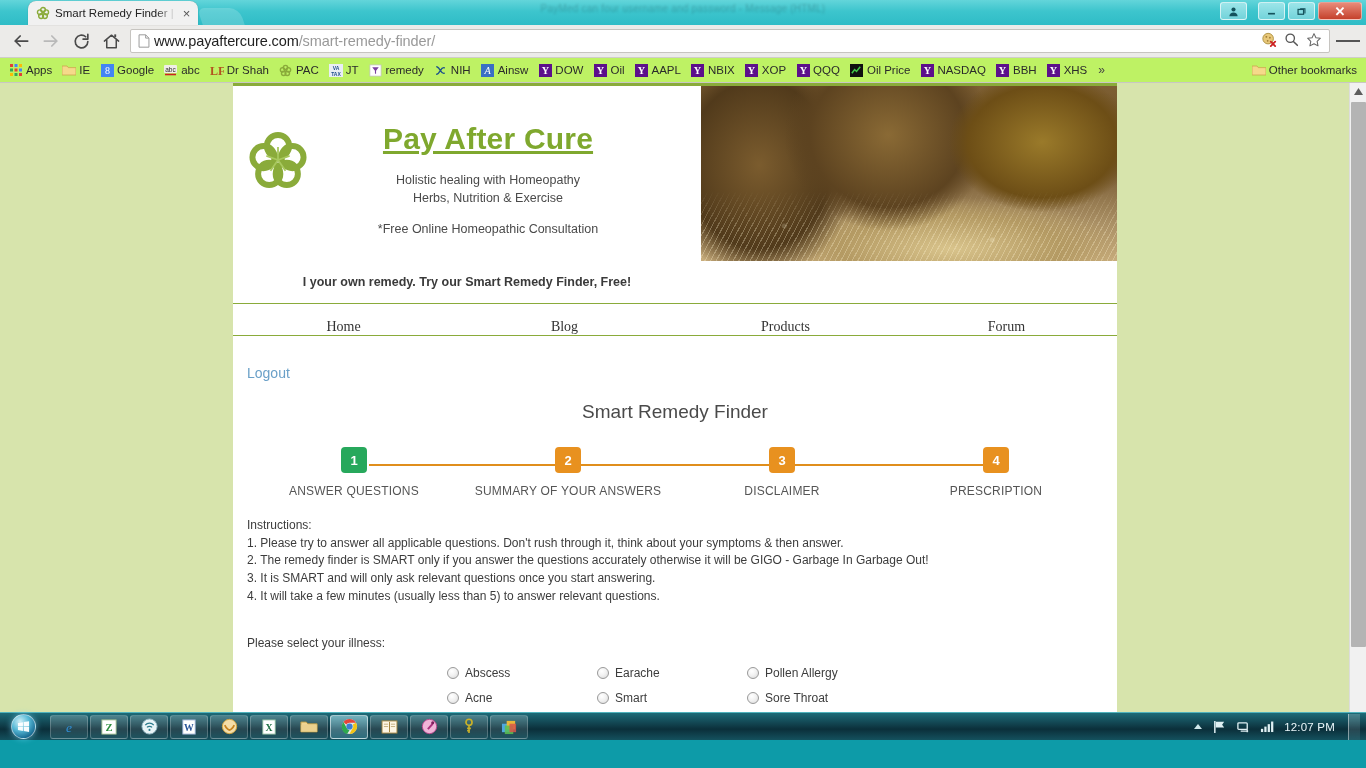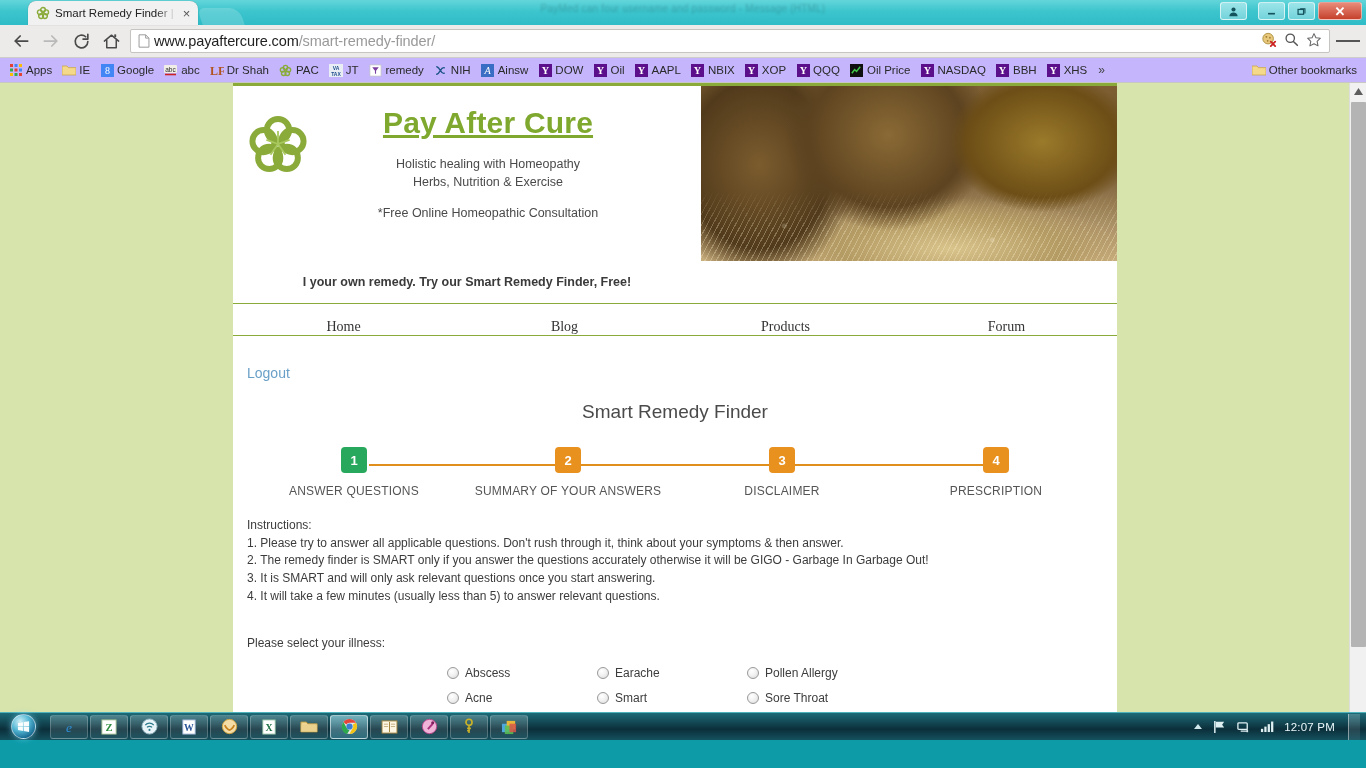--- a/index.html
+++ b/index.html
@@ -87,21 +87,21 @@
     font-size: 14.5px; color: #999;
   }
   .omni-doc { width: 17px; display: flex; justify-content: center; }
   .omni-text { padding-left: 2px; letter-spacing: -.1px; }
   .omni-text b { color: #222; font-weight: normal; }
   .omni-right { margin-left: auto; display: flex; align-items: center; gap: 7px; padding-right: 3px; }
   .menubtn { width: 24px; display:flex; align-items:center; justify-content:center; }
   .hamburger i { display:block; width:15px; height:2px; background:#555; margin:2.5px 0; }
 
   .bookmarks {
-    height: 25px; background: #c4b5fd;
+    height: 25px; background: #bef264;
     border-bottom: 1px solid #c9c7c3;
     display: flex; align-items: center; padding: 0 4px;
     font-size: 11.5px; color: #2a2a2a; white-space: nowrap; overflow: hidden;
   }
   .bm { display: flex; align-items: center; gap: 3px; padding: 2px 5px; flex: 0 0 auto; }
   .bm-ico { width: 14px; height: 14px; flex: 0 0 14px; display:flex; align-items:center; justify-content:center; }
   .bm-lbl { flex: 0 0 auto; }
   .chev { padding: 2px 6px; color: #444; font-size: 12px; }
   .bm.other { margin-left: auto; }
 
@@ -130,21 +130,21 @@
   
   .site {
     position: absolute; left: 233px; top: 0; width: 884px; min-height: 657px;
     background: #fff;
   }
   .site-head {
     border-top: 3px solid #8aab3a;
     display: flex; height: 177px;
   }
   .head-left {
-    width: 468px; flex: 0 0 468px; position: relative; padding-top: 20px;
+    width: 468px; flex: 0 0 468px; position: relative; padding-top: 20px; margin-top: 16px;
   }
   .logo { position: absolute; left: 14px; top: 27px; width: 62px; height: 62px; }
   .brand {
     text-align: center; padding-left: 42px;
   }
   .brand h1 {
     font-size: 30px; font-weight: bold; color: #7fa82e;
     text-decoration: underline; letter-spacing: .2px;
     font-family: "Liberation Sans", sans-serif;
   }

